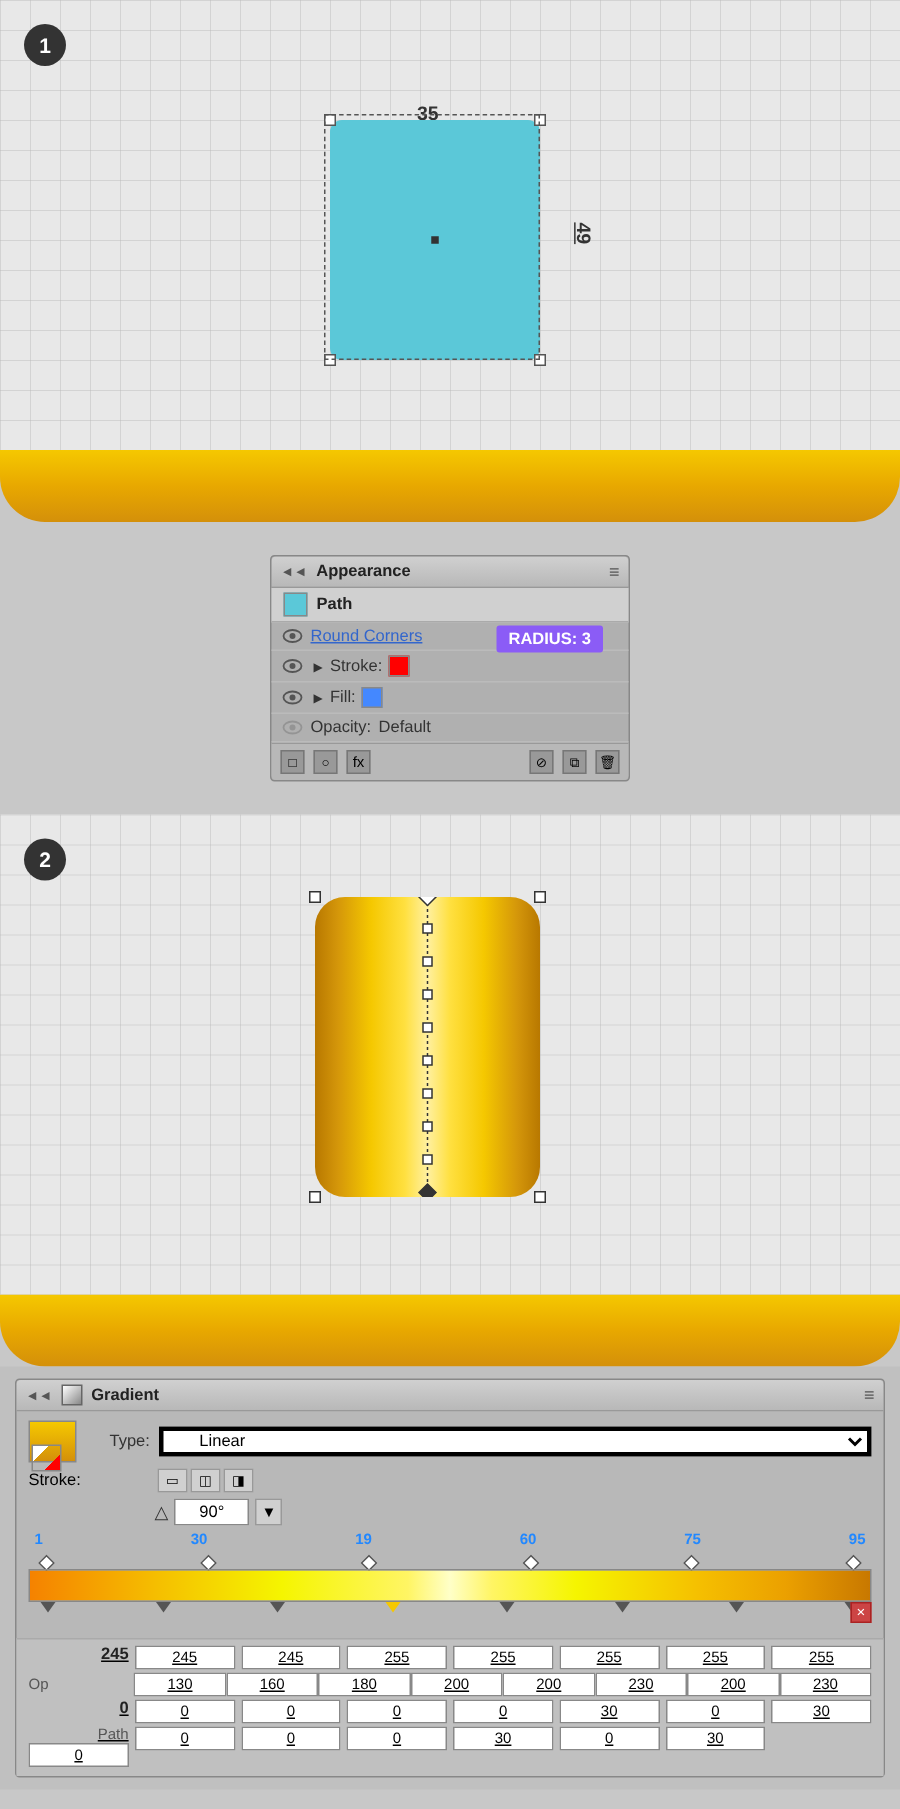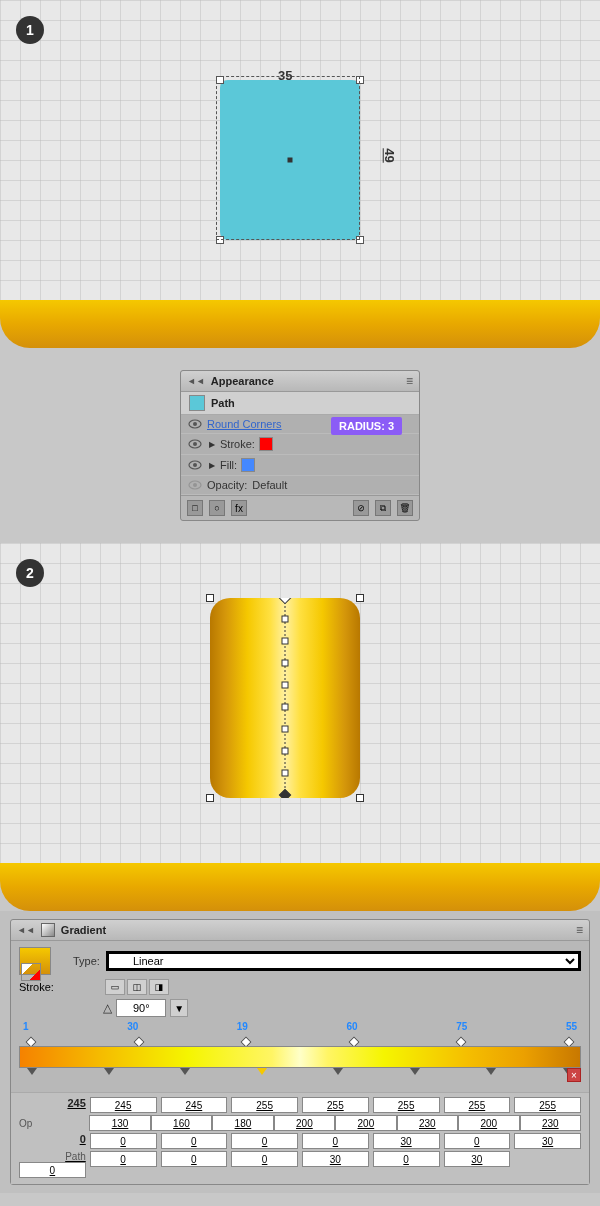--- a/index.html
+++ b/index.html
@@ -688,21 +688,21 @@
         <div style="width:18px; height:18px; background:#d0d0d0; border:1px solid #999; display:flex; align-items:center; justify-content:center; cursor:pointer; font-size:10px;">▼</div>
       </div>
 
 
       <div class="gradient-tick-row">
         <span class="tick-label">1</span>
         <span class="tick-label">30</span>
         <span class="tick-label">19</span>
         <span class="tick-label">60</span>
         <span class="tick-label">75</span>
-        <span class="tick-label">55</span>
+        <span class="tick-label">95</span>
       </div>
 
       <div style="position:relative; height:12px; margin-bottom:0px;">
         <div style="display:flex; justify-content:space-between; align-items:flex-end; height:100%; padding:0 8px;">
           <div class="stop-diamond"></div>
           <div class="stop-diamond"></div>
           <div class="stop-diamond"></div>
           <div class="stop-diamond"></div>
           <div class="stop-diamond"></div>
           <div class="stop-diamond"></div>

